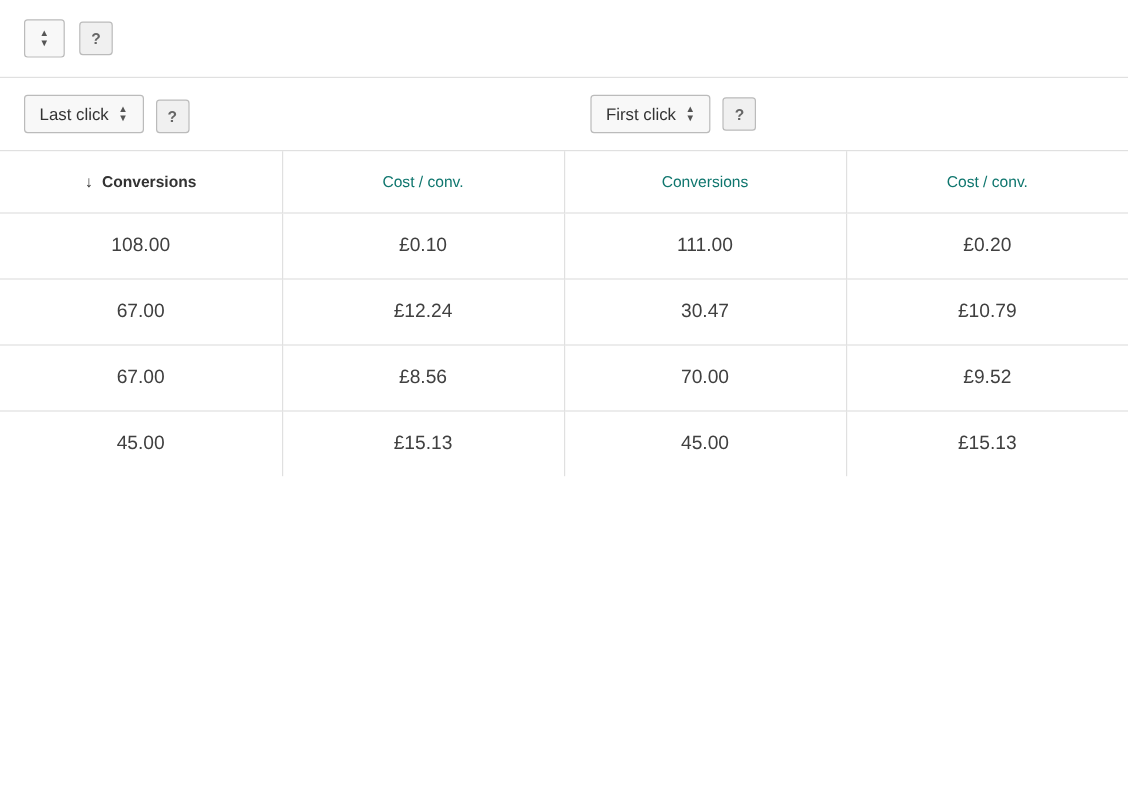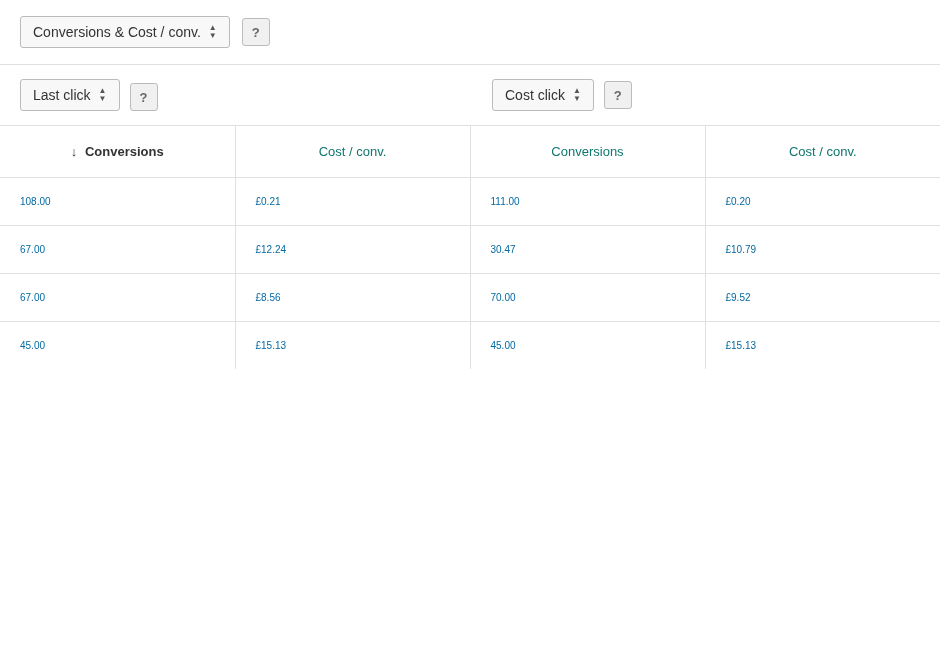--- a/index.html
+++ b/index.html
@@ -117,25 +117,25 @@
     }
 
     
     th:nth-child(1), td:nth-child(1) { width: 235px; }
     th:nth-child(2), td:nth-child(2) { width: 235px; }
     th:nth-child(3), td:nth-child(3) { width: 235px; }
     th:nth-child(4), td:nth-child(4) { width: 235px; }
 
     td {
       padding: 18px 20px;
-      text-align: left;
+      text-align: center;
       border-bottom: 1px solid #e0e0e0;
       border-right: 1px solid #e0e0e0;
-      font-size: 10px;
-      color: #0369a1;
+      font-size: 16px;
+      color: #404040;
     }
 
     td:last-child {
       border-right: none;
       margin-left: 35px;
     }
 
     th:nth-child(3),
     th:nth-child(4) {
       border-left: none;
@@ -149,41 +149,40 @@
 
     tbody tr:last-child td {
       border-bottom: none;
     }
   </style>
 </head>
 <body>
 
 <div class="top-bar">
   <button class="dropdown-btn">
-    <span>Conversions &amp; Cost / conv.</span>
     <span class="arrows">▲<br>▼</span>
   </button>
   <button class="help-btn">
     <span>?</span>
   </button>
 </div>
 
 <div class="subheader-row">
   <div class="subheader-left">
     <button class="dropdown-btn">
       <span>Last click</span>
       <span class="arrows">▲<br>▼</span>
     </button>
     <button class="help-btn">
       <span>?</span>
     </button>
   </div>
   <div class="subheader-right">
     <button class="dropdown-btn">
-      <span>Cost click</span>
+      <span>First click</span>
       <span class="arrows">▲<br>▼</span>
     </button>
     <button class="help-btn">
       <span>?</span>
     </button>
   </div>
 </div>
 
 <div class="table-container">
   <table>
@@ -200,21 +199,21 @@
           <span>Conversions</span>
         </th>
         <th>
           <span>Cost / conv.</span>
         </th>
       </tr>
     </thead>
     <tbody id="table-body">
     <tr>
           <td>108.00</td>
-          <td>£0.21</td>
+          <td>£0.10</td>
           <td>111.00</td>
           <td>£0.20</td>
         </tr>
         <tr>
           <td>67.00</td>
           <td>£12.24</td>
           <td>30.47</td>
           <td>£10.79</td>
         </tr>
         <tr>

